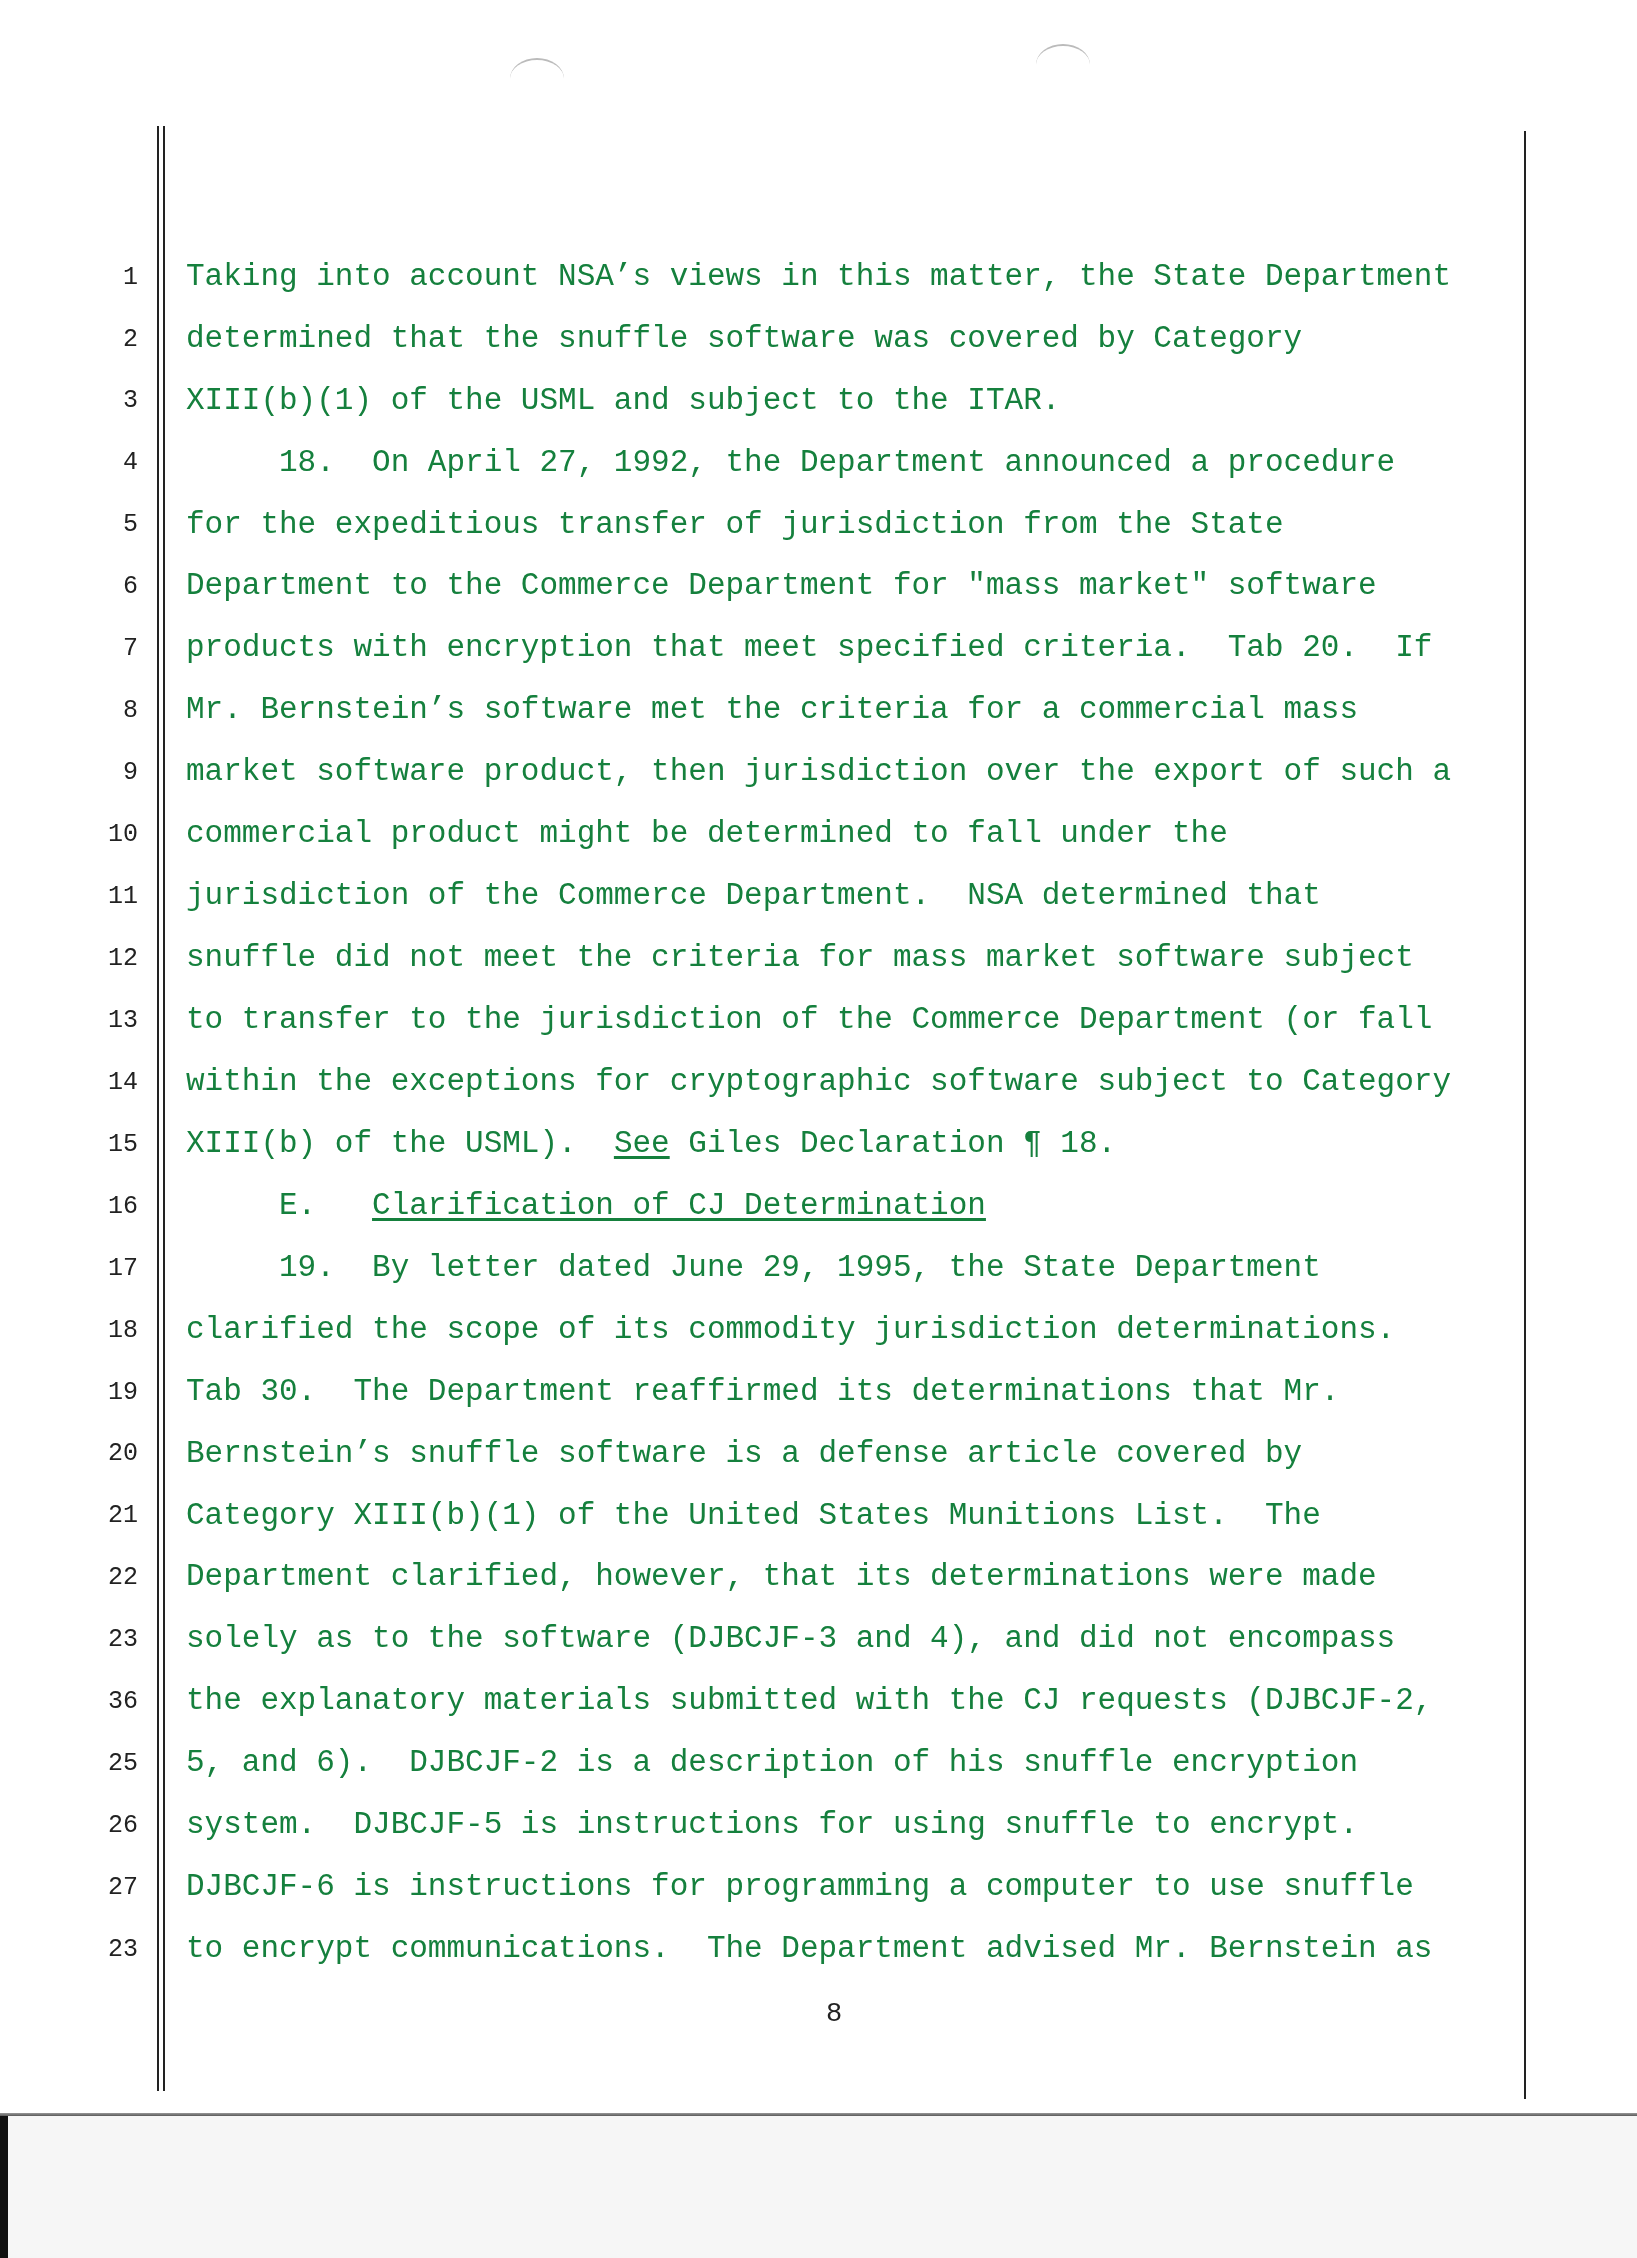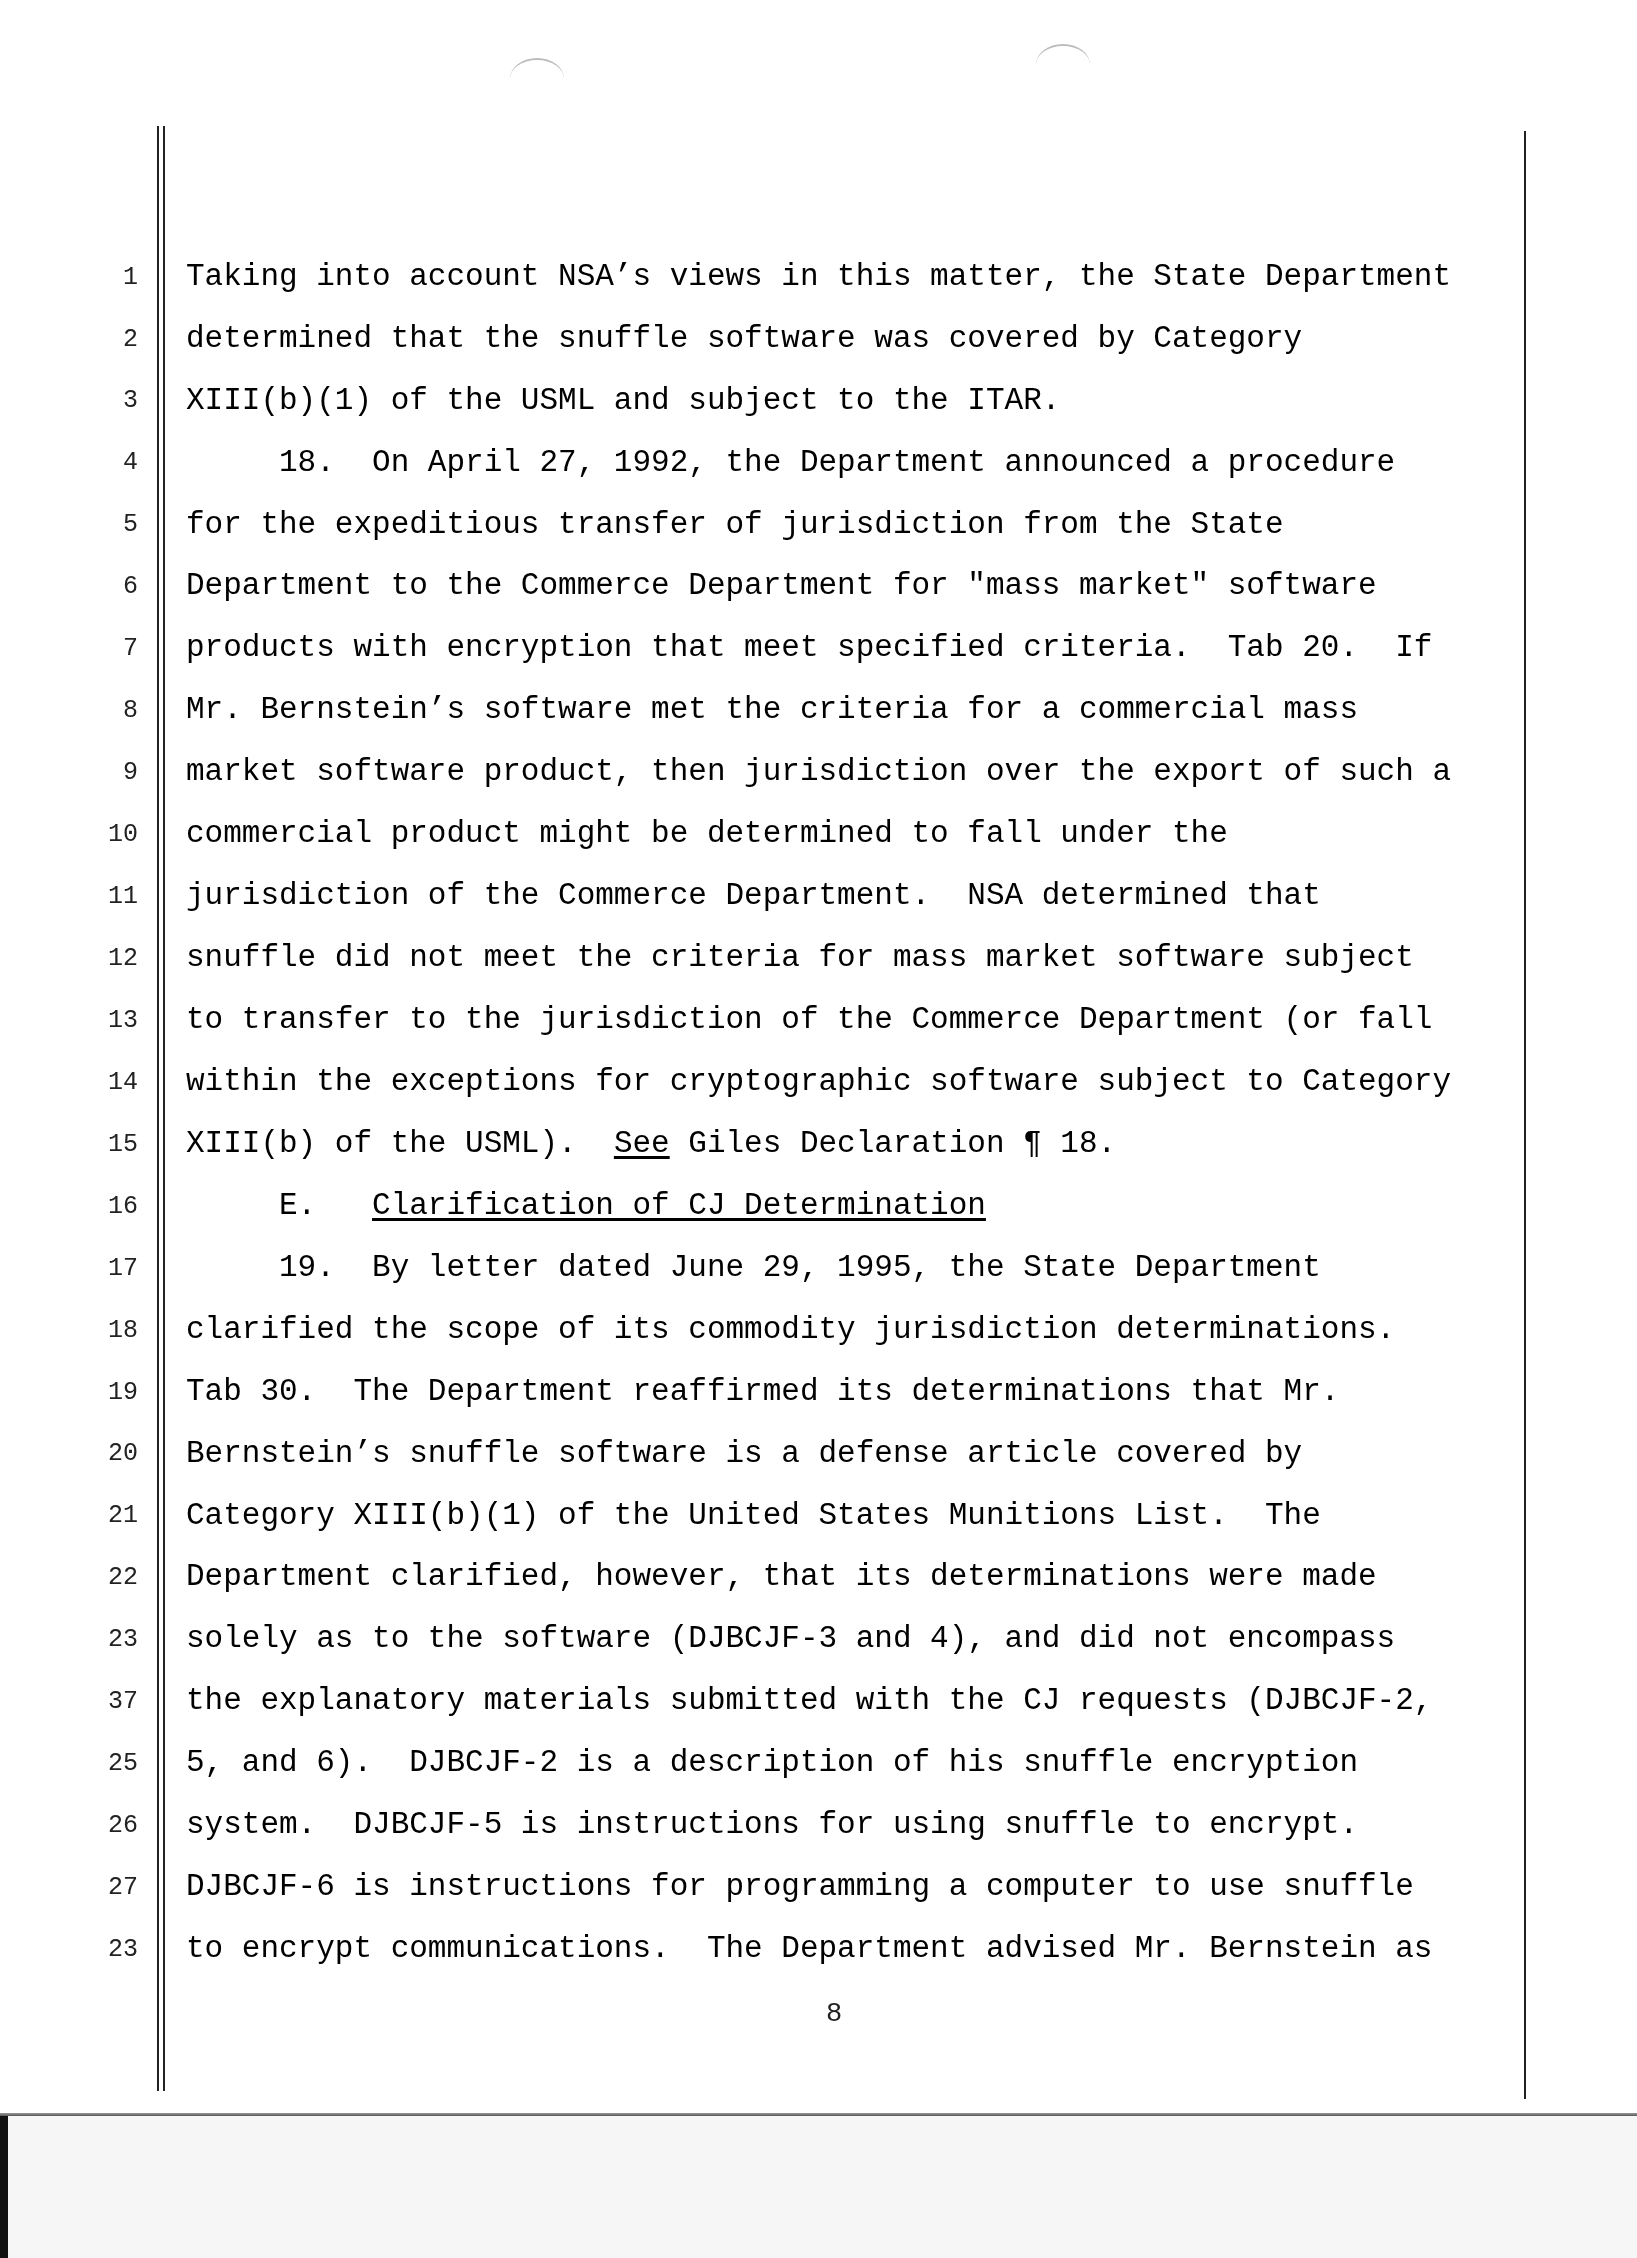--- a/index.html
+++ b/index.html
@@ -6,21 +6,21 @@
   body { width: 1638px; height: 2258px; background: #ffffff; position: relative; overflow: hidden; }
   .page { position: absolute; left: 0; top: 0; width: 1638px; height: 2116px; background: #ffffff; }
   .below { position: absolute; left: 0; top: 2116px; width: 1638px; height: 142px; background: #f6f6f6; }
   .below-strip { position: absolute; left: 0; top: 2116px; width: 7.7px; height: 142px; background: #111; }
   .page-edge { position: absolute; left: 0; top: 2113px; width: 1638px; height: 3.9px; background: linear-gradient(#999, #444); }
   .hole { position: absolute; width: 54px; height: 39px; border-top: 2.9px solid #bbb; border-radius: 50% 50% 0 0; }
   .rule { position: absolute; background: #222; width: 1.9px; }
   .lineno { position: absolute; left: 97px; width: 41px; text-align: right;
             font-family: "Liberation Mono", "DejaVu Sans Mono", monospace; font-size: 25px; color: #222; }
   .text { position: absolute; left: 186px; white-space: pre;
-          font-family: "Liberation Mono", "DejaVu Sans Mono", monospace; font-size: 31px; color: #000000; }
+          font-family: "Liberation Mono", "DejaVu Sans Mono", monospace; font-size: 31px; color: #15803d; }
   .u { text-decoration: underline; text-underline-offset: 3.9px; }
   .pagenum { position: absolute; left: 826px; top: 1999px;
              font-family: "Liberation Mono", "DejaVu Sans Mono", monospace; font-size: 27px; color: #222; }
 </style>
 </head>
 <body>
 
 <div class="page">
   <div class="hole" style="left:510px; top:58px;"></div>
   <div class="hole" style="left:1036px; top:44px;"></div>
@@ -69,21 +69,21 @@
       <div class="lineno" style="top: 1378px;">19</div>
       <div class="text" style="top: 1374px;">Tab 30.  The Department reaffirmed its determinations that Mr.</div>
       <div class="lineno" style="top: 1439px;">20</div>
       <div class="text" style="top: 1436px;">Bernstein’s snuffle software is a defense article covered by</div>
       <div class="lineno" style="top: 1501px;">21</div>
       <div class="text" style="top: 1498px;">Category XIII(b)(1) of the United States Munitions List.  The</div>
       <div class="lineno" style="top: 1563px;">22</div>
       <div class="text" style="top: 1559px;">Department clarified, however, that its determinations were made</div>
       <div class="lineno" style="top: 1625px;">23</div>
       <div class="text" style="top: 1621px;">solely as to the software (DJBCJF-3 and 4), and did not encompass</div>
-      <div class="lineno" style="top: 1687px;">37</div>
+      <div class="lineno" style="top: 1687px;">36</div>
       <div class="text" style="top: 1683px;">the explanatory materials submitted with the CJ requests (DJBCJF-2,</div>
       <div class="lineno" style="top: 1749px; text-align: right;">25</div>
       <div class="text" style="top: 1745px;">5, and 6).  DJBCJF-2 is a description of his snuffle encryption</div>
       <div class="lineno" style="top: 1811px;">26</div>
       <div class="text" style="top: 1807px;">system.  DJBCJF-5 is instructions for using snuffle to encrypt.</div>
       <div class="lineno" style="top: 1873px;">27</div>
       <div class="text" style="top: 1869px;">DJBCJF-6 is instructions for programming a computer to use snuffle</div>
       <div class="lineno" style="top: 1935px;">23</div>
       <div class="text" style="top: 1931px;">to encrypt communications.  The Department advised Mr. Bernstein as</div>
     </div>

